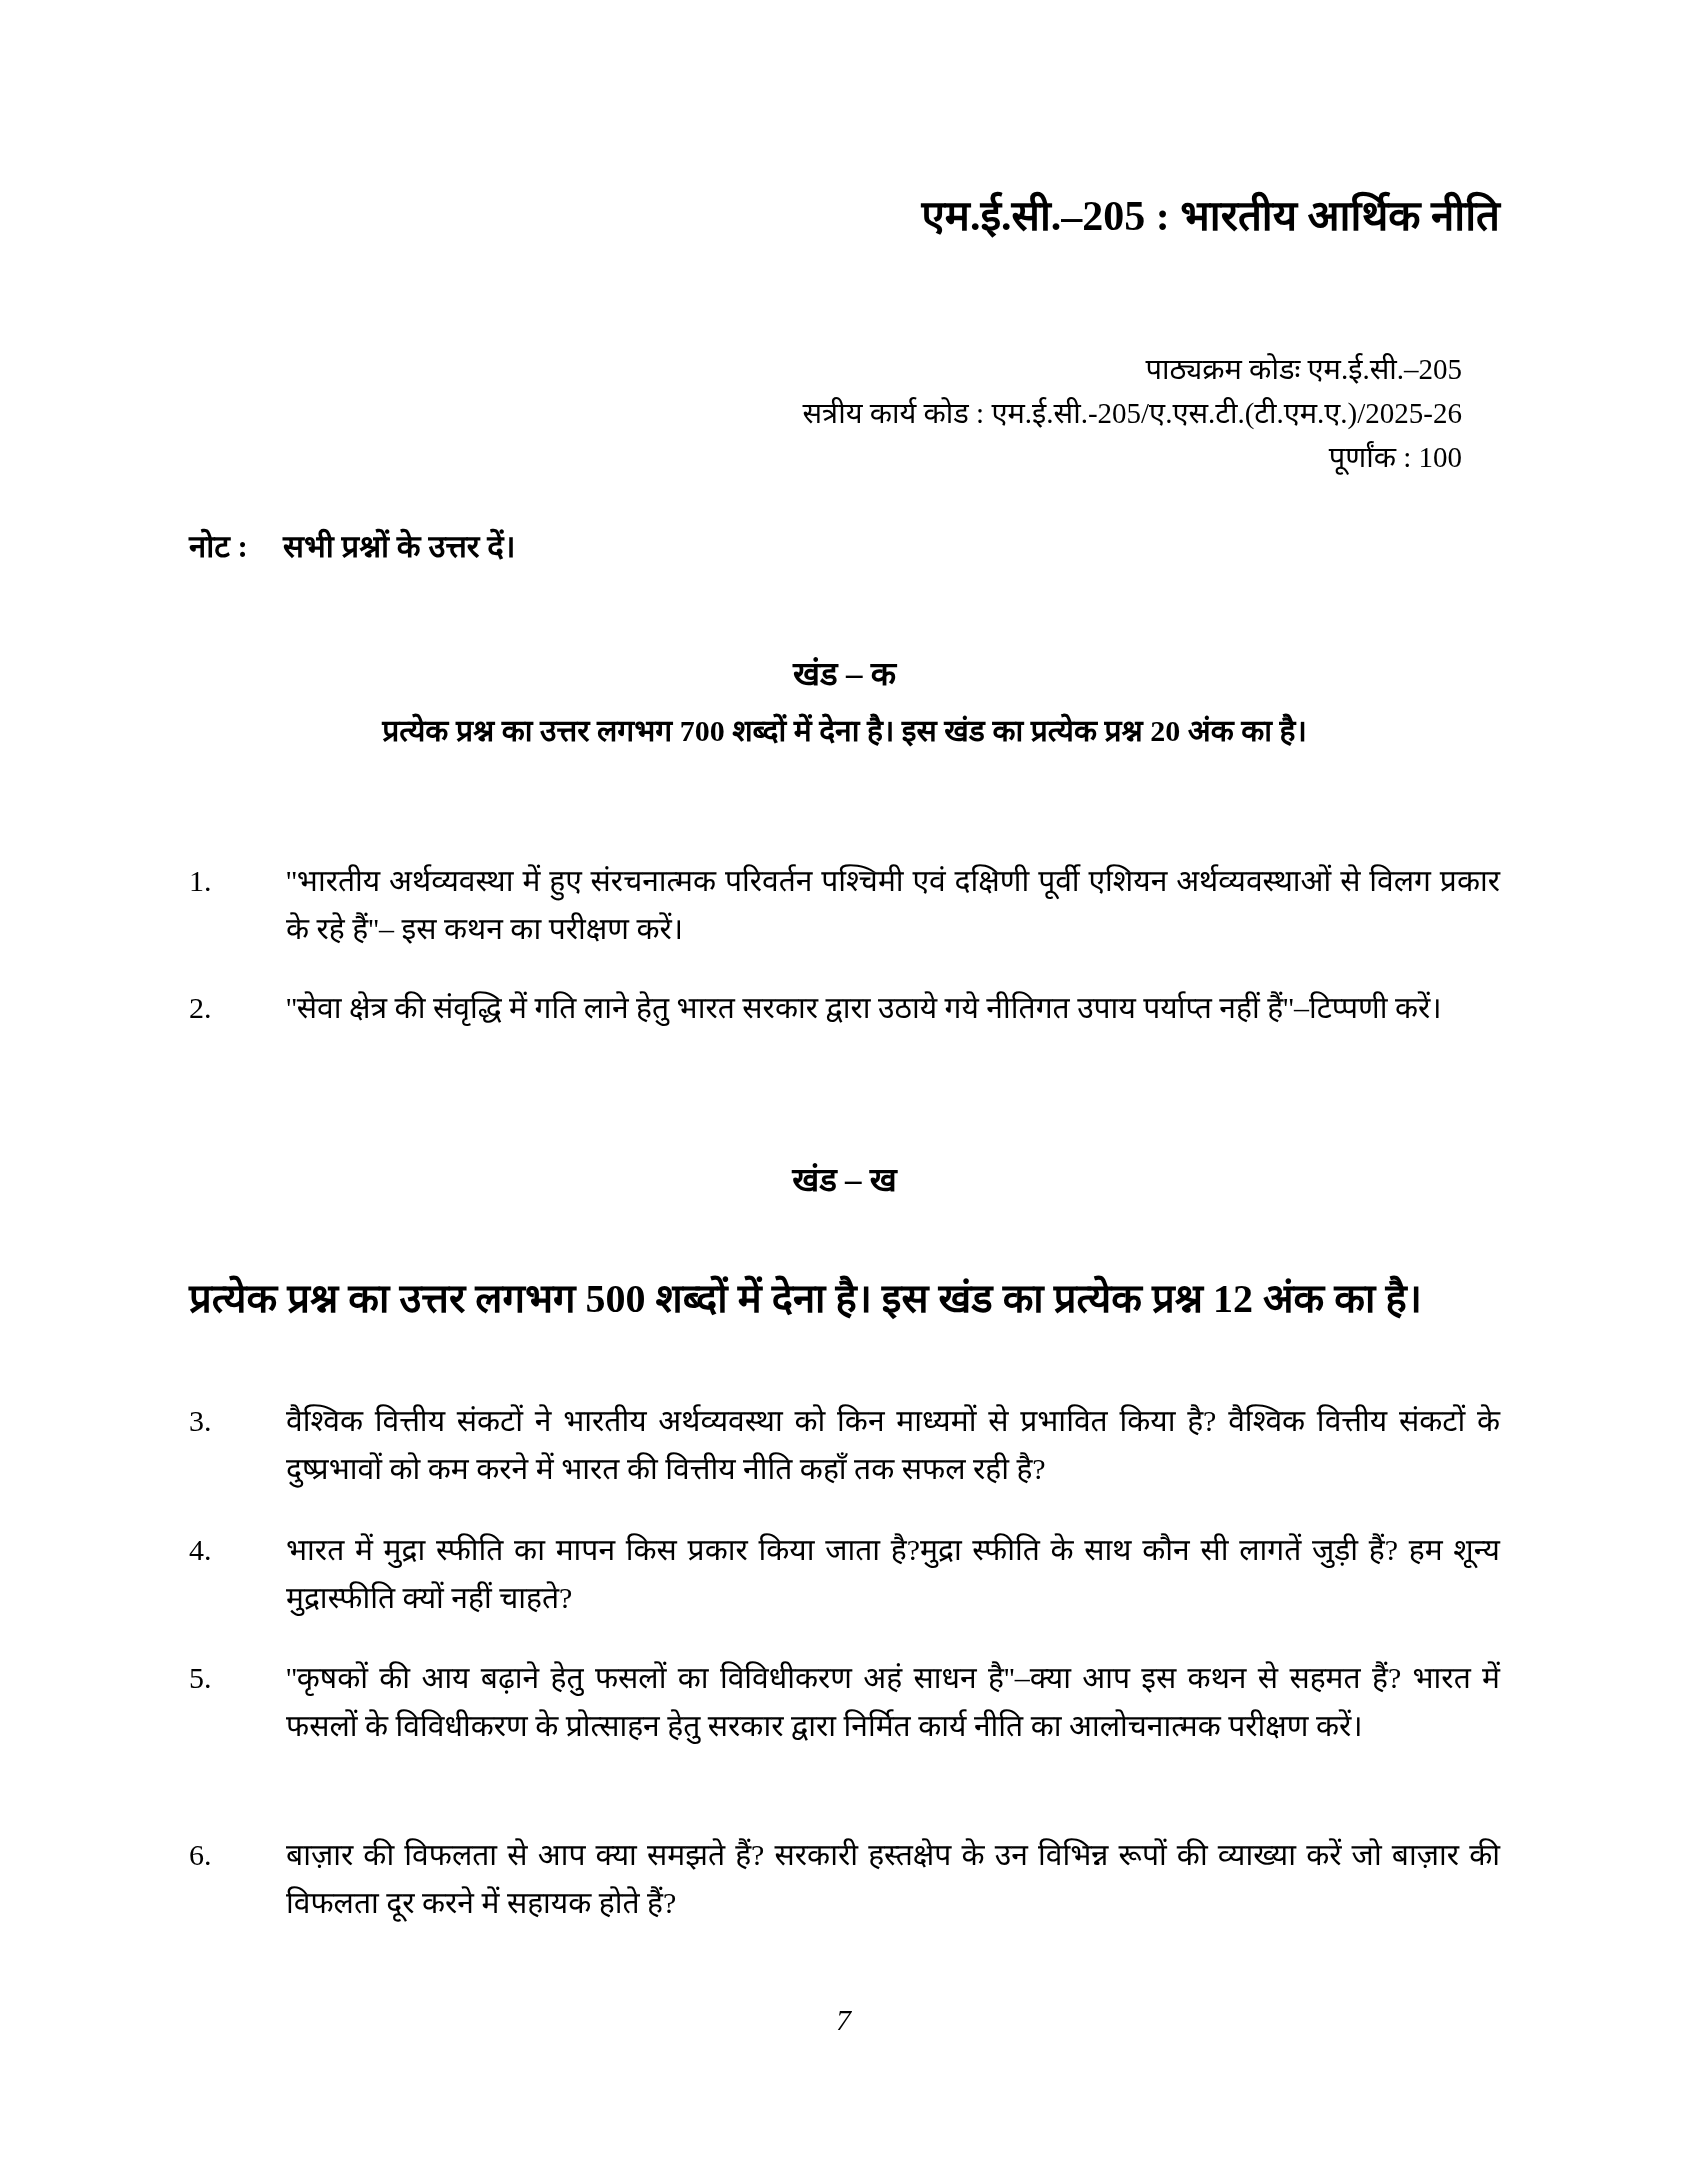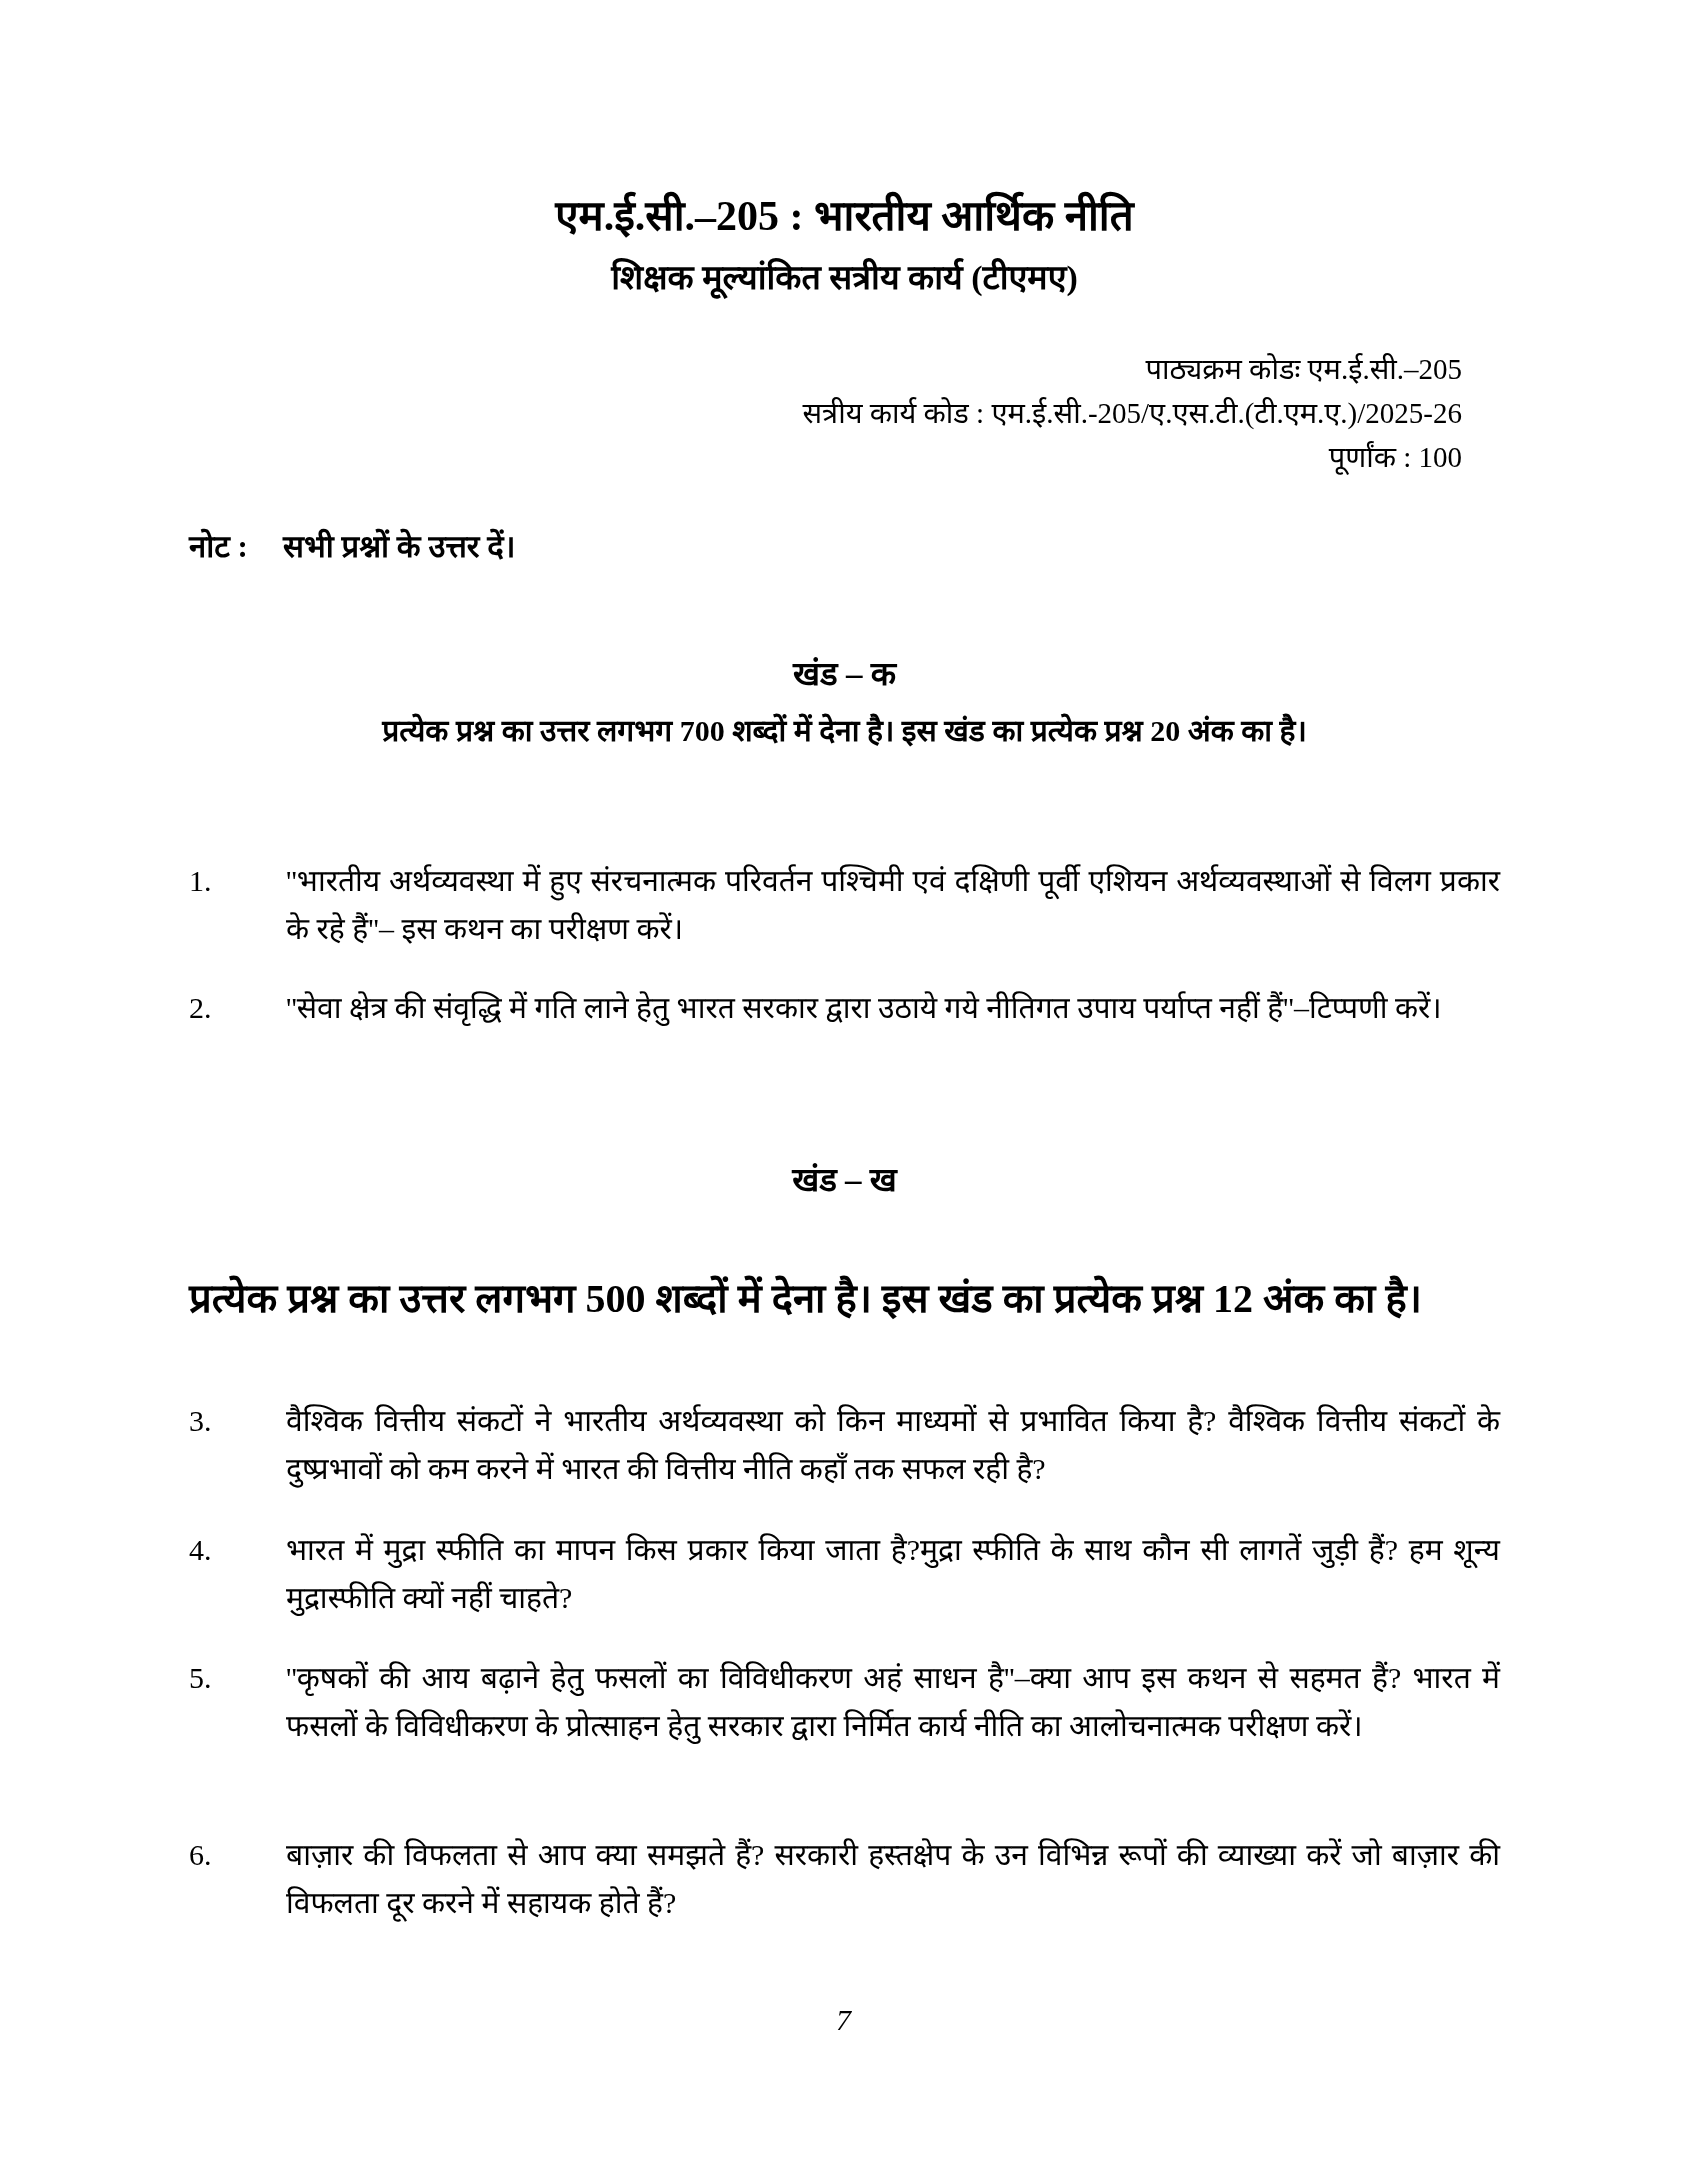--- a/index.html
+++ b/index.html
@@ -10,21 +10,21 @@
     margin: 0 auto;
     background: #ffffff;
     color: #000000;
     font-family: "Liberation Serif", "DejaVu Serif", serif;
     overflow: hidden;
   }
   .abs { position: absolute; left: 189px; right: 187px; }
 
   .title {
     top: 185px;
-    text-align: center;
+    text-align: right;
     font-size: 42px;
     font-weight: 700;
     letter-spacing: 0px;
   }
   .subtitle {
     top: 253px;
     text-align: center;
     font-size: 34px;
     font-weight: 700;
   }
@@ -89,21 +89,20 @@
     font-style: italic;
     font-weight: 400;
   }
 </style>
 </head>
 <body>
 
 <div class="page">
 
   <div class="abs title">एम.ई.सी.–205 : भारतीय आर्थिक नीति</div>
-  <div class="abs subtitle">शिक्षक मूल्यांकित सत्रीय कार्य (टीएमए)</div>
 
   <div class="abs code-block">
     <div>पाठ्यक्रम कोडः एम.ई.सी.–205</div>
     <div>सत्रीय कार्य कोड : एम.ई.सी.-205/ए.एस.टी.(टी.एम.ए.)/2025-26</div>
     <div>पूर्णांक : 100</div>
   </div>
 
   <div class="abs note-row">
     <span class="note-label">नोट :</span>
     <span class="note-text">सभी प्रश्नों के उत्तर दें।</span>

